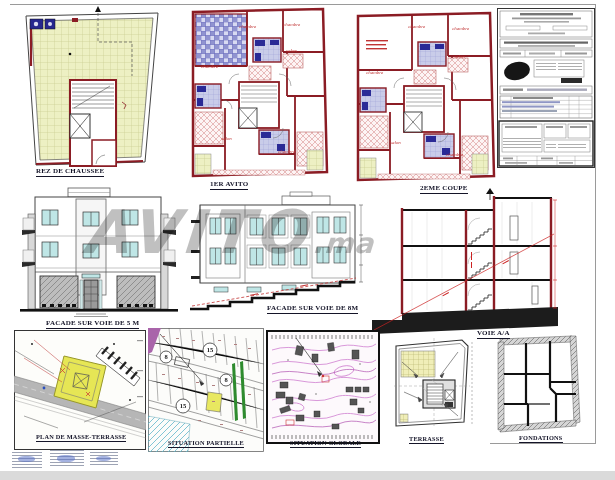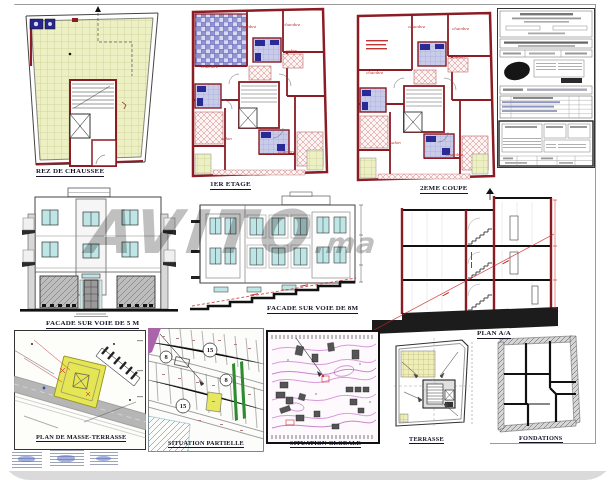--- a/index.html
+++ b/index.html
@@ -1,17 +1,17 @@
 <!DOCTYPE html>
 <html><head>
 <meta charset="utf-8">
 <style>
   html,body{margin:0;padding:0;background:#ffffff;}
   #sheet{position:relative;width:615px;height:480px;background:#ffffff;overflow:hidden;
-         font-family:"Liberation Serif",serif;border-radius:30px;}
+         font-family:"Liberation Serif",serif;}
   .panel{position:absolute;}
   .panel svg{display:block;}
   .lbl{position:absolute;font-weight:bold;font-size:7px;color:#141428;letter-spacing:.2px;
        white-space:nowrap;border-bottom:1.2px solid #141428;padding-bottom:.5px;line-height:1;z-index:30;}
   .lbl.small{font-size:6.3px;}
   .room{position:absolute;font-size:5px;font-style:italic;color:#c03434;line-height:1;white-space:nowrap;z-index:5;}
   #watermark{position:absolute;left:88px;top:202px;z-index:40;color:rgba(130,130,130,.5);
      font-family:"DejaVu Sans",sans-serif;font-weight:bold;font-style:italic;letter-spacing:5px;
      transform:skewX(-7deg);mix-blend-mode:multiply;white-space:nowrap;}
   #watermark .wm-main{font-size:60px;line-height:1;}
@@ -620,25 +620,25 @@
   <g stroke="#111" stroke-width="2.2" fill="none">
     <path d="M34 13V74M58 11V58M12 44H34M34 44H58M58 52H84M12 74H34M34 74H36M36 74V96M58 58L64 64M64 64H84M64 64V92"></path>
   </g>
   <g stroke="#111" stroke-width="1.2">
           <path d="M34 74H58"></path>
         </g>
 </svg>
 </div>
 
 <div class="lbl" style="left:36px;top:168px">REZ DE CHAUSSEE</div>
-<div class="lbl" style="left:210px;top:181px">1ER ETAGE</div>
+<div class="lbl" style="left:210px;top:181px">1ER AVITO</div>
 <div class="lbl" style="left:420px;top:185px">2EME COUPE</div>
 <div class="lbl" style="left:46px;top:320px">FACADE SUR VOIE DE 5 M</div>
 <div class="lbl" style="left:267px;top:305px">FACADE SUR VOIE DE 8M</div>
-<div class="lbl" style="left:477px;top:330px">PLAN A/A</div>
+<div class="lbl" style="left:477px;top:330px">VOIE A/A</div>
 <div class="lbl small" style="left:36px;top:434px">PLAN DE MASSE-TERRASSE</div>
 <div class="lbl small" style="left:168px;top:440px">SITUATION PARTIELLE</div>
 <div class="lbl small" style="left:290px;top:440px">SITUATION GLOBALE</div>
 <div class="lbl small" style="left:409px;top:436px">TERRASSE</div>
 <div class="lbl small" style="left:519px;top:435px">FONDATIONS</div>
 
 <div id="watermark">
   <span class="wm-main">AVITO</span><span class="wm-suffix">.ma</span>
 </div>
 

